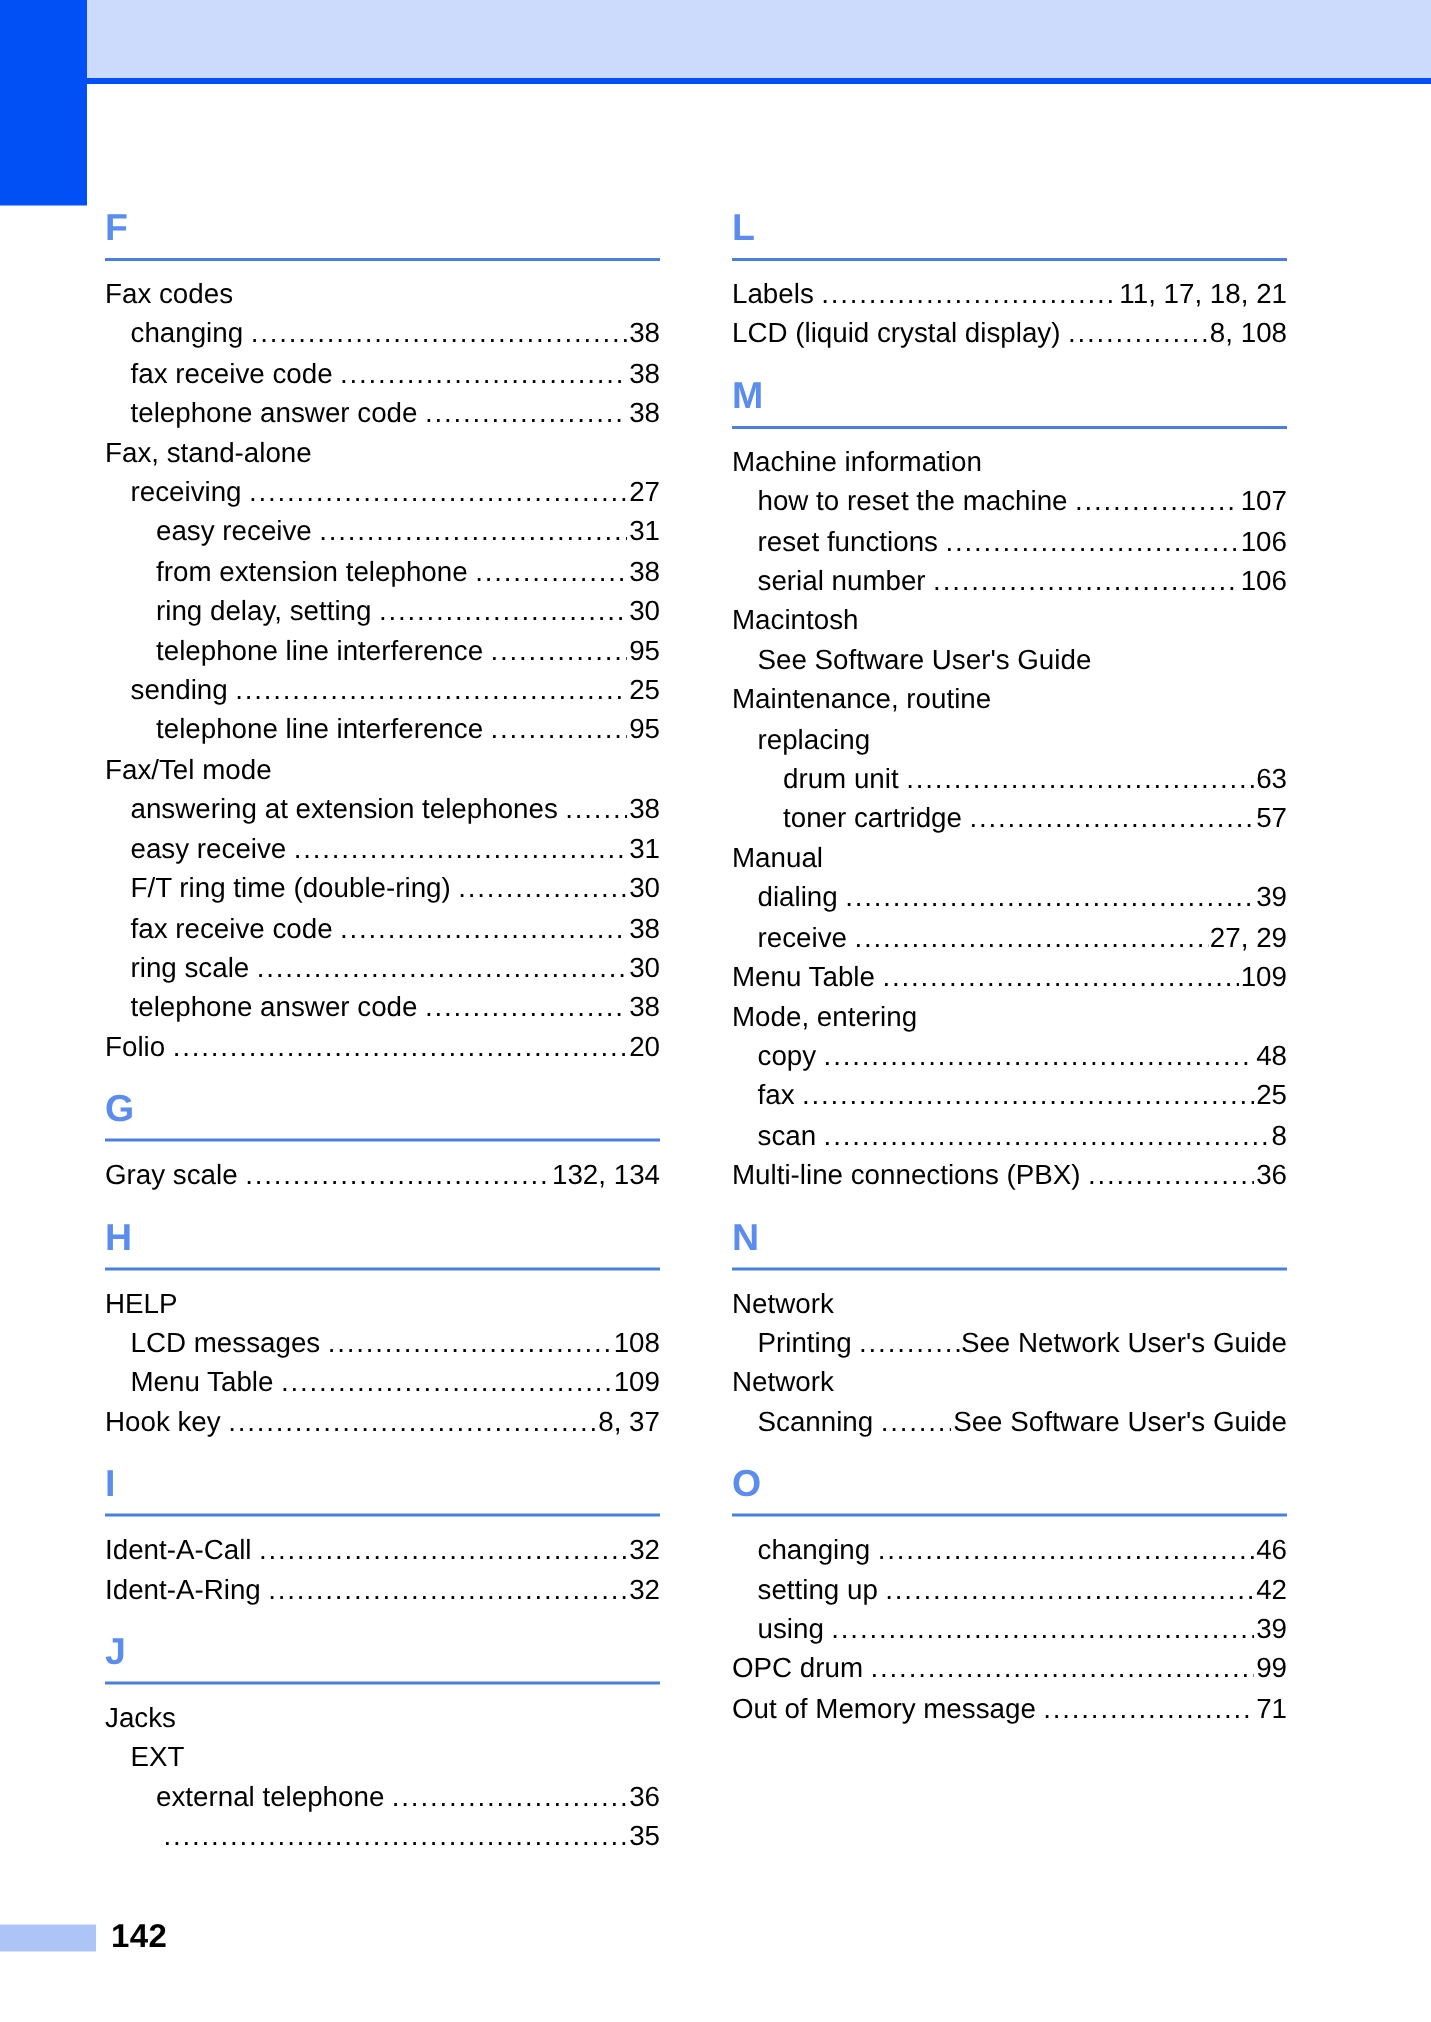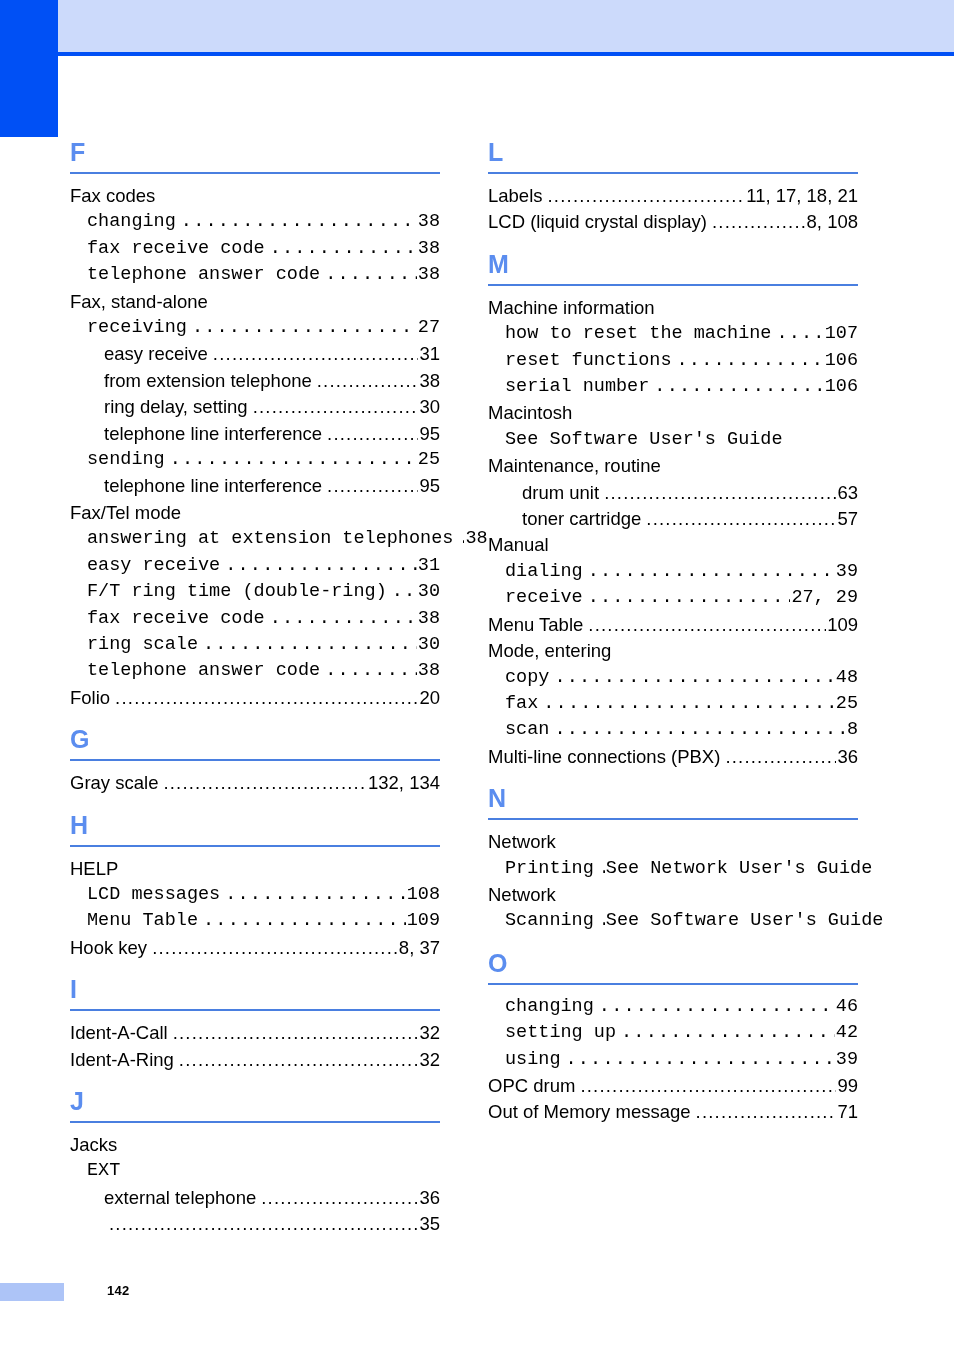--- a/index.html
+++ b/index.html
@@ -94,41 +94,40 @@
     min-width: 6px;
     letter-spacing: 1.2px;
   }
   .entry .pages {
     flex: 0 0 auto;
   }
   
   .entry.plain .term { flex: 0 0 auto; }
 
   .lvl0 { padding-left: 0; }
-  .lvl1 { padding-left: 17px; font-family: Liberation Mono, monospace; }
+  .lvl1 { padding-left: 17px; }
   .lvl2 { padding-left: 34px; }
 
   
   .footer-swatch {
     position: absolute;
     left: 0;
     top: 1283px;
     width: 64px;
     height: 18px;
     background: #adc4f7;
   }
   .footer-page {
     position: absolute;
     left: 74px;
     top: 1280px;
-    font-size: 13px;
+    font-size: 22px;
     font-weight: bold;
     line-height: 22px;
     letter-spacing: 0.3px;
-    margin-left: 33px;
   }
 </style>
 </head>
 <body>
 
 <div class="header-band"></div>
 <div class="header-rule"></div>
 <div class="edge-tab"></div>
 
 <div class="content" id="content">
@@ -334,20 +333,23 @@
         </div>
         <div class="entry lvl0 plain">
           <span class="term">Macintosh</span>
         </div>
         <div class="entry lvl1 plain">
           <span class="term">See Software User's Guide</span>
         </div>
         <div class="entry lvl0 plain">
           <span class="term">Maintenance, routine</span>
         </div>
+        <div class="entry lvl1 plain">
+          <span class="term">replacing</span>
+        </div>
         <div class="entry lvl2">
           <span class="term">drum unit</span>
           <span class="leader">........................................................................................................................</span>
           <span class="pages">63</span>
         </div>
         <div class="entry lvl2">
           <span class="term">toner cartridge</span>
           <span class="leader">........................................................................................................................</span>
           <span class="pages">57</span>
         </div>

